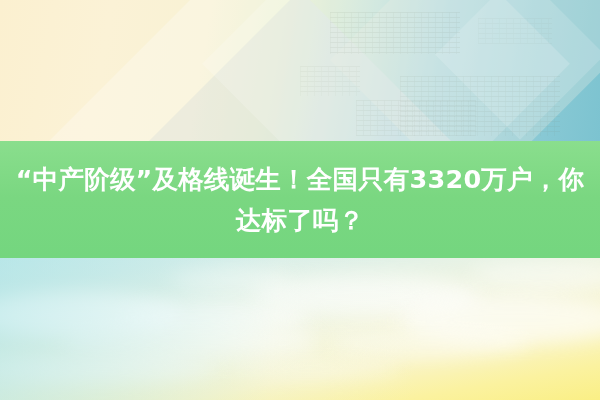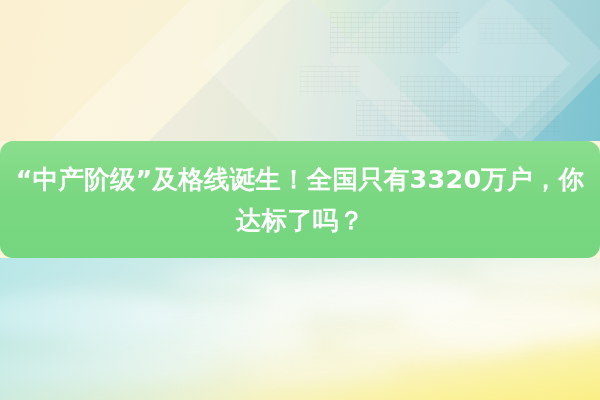--- a/index.html
+++ b/index.html
@@ -99,21 +99,20 @@
     left: 0;
     top: 141px;
     width: 600px;
     height: 117px;
     background: linear-gradient(180deg, #8ade8d 0%, #7ad781 48%, #74d67f 100%);
     display: flex;
     align-items: center;
     justify-content: center;
     box-sizing: border-box;
     padding: 0 6px;
-    border-radius: 13px;
   }
   .title-text {
     width: 100%;
     text-align: center;
     color: #ffffff;
     font-size: 25.5px;
     font-weight: bold;
     line-height: 41px;
     letter-spacing: 0.2px;
     font-family: "DejaVu Sans", "Liberation Sans", sans-serif;

